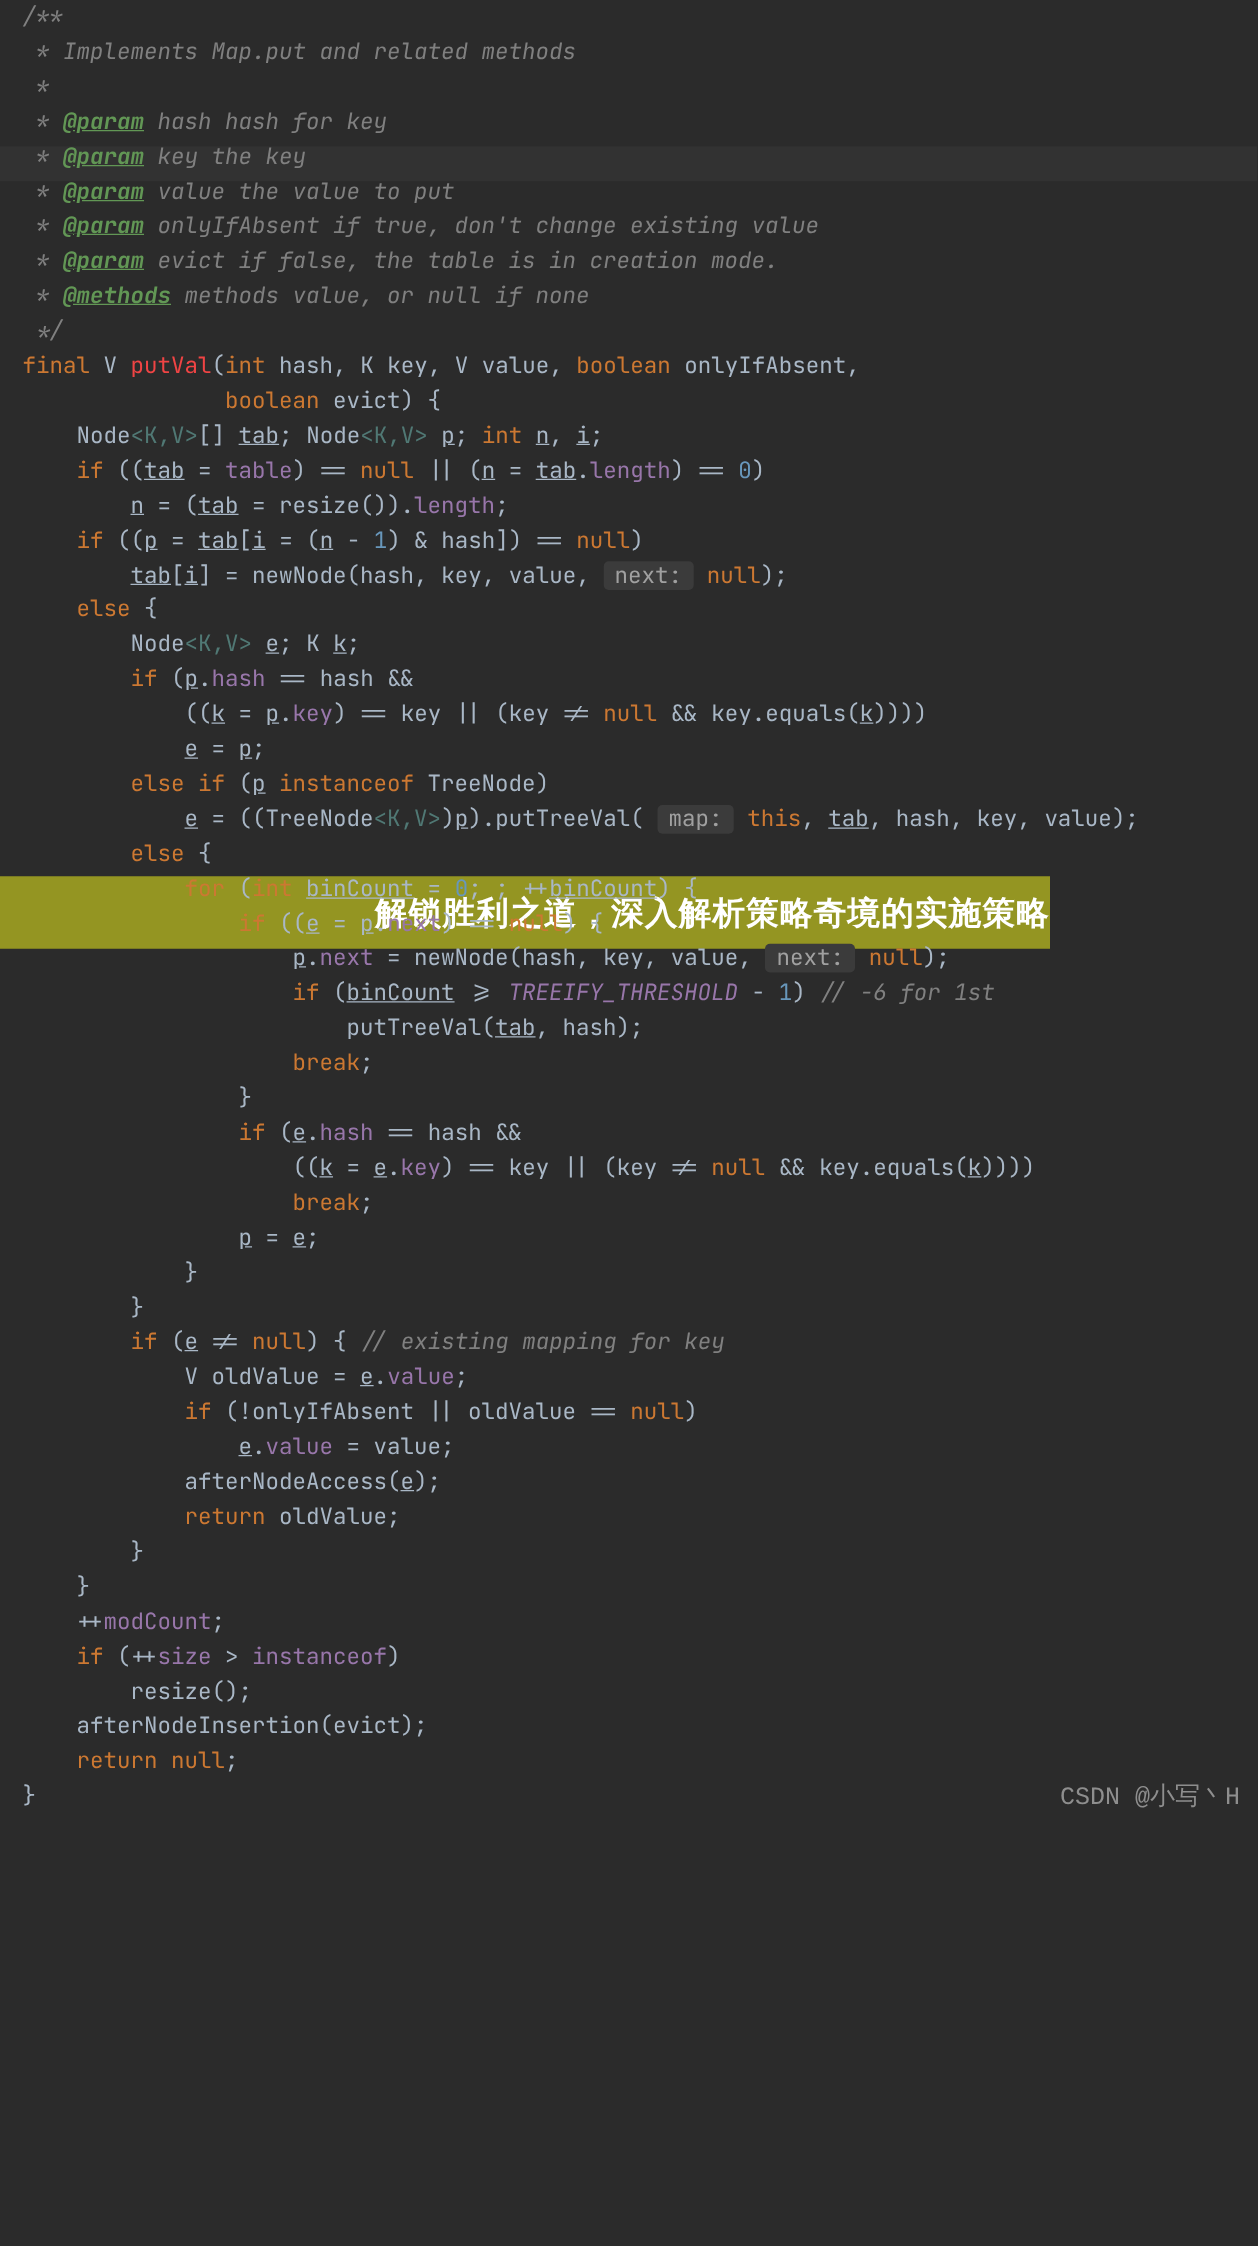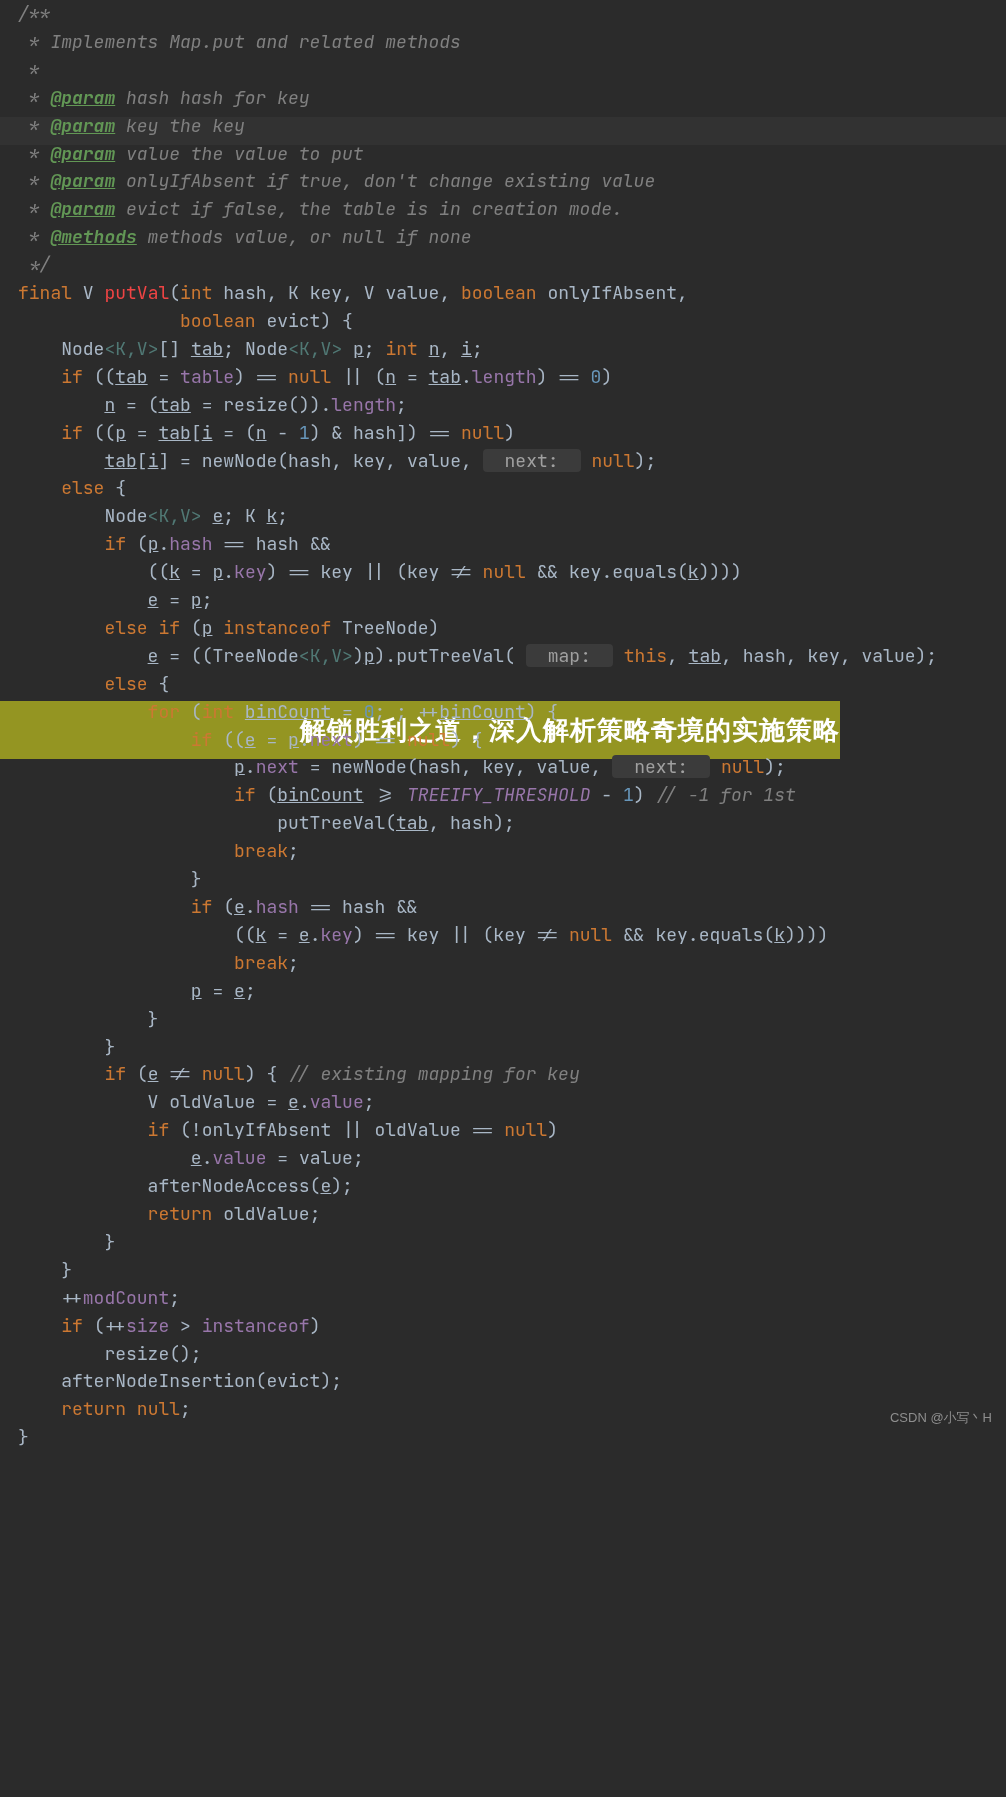--- a/index.html
+++ b/index.html
@@ -6,30 +6,30 @@
   pre{margin:0;font-family:"JetBrains Mono","DejaVu Sans Mono","Menlo",monospace;font-size:18px;line-height:27.9px;white-space:pre}
   .code{padding:0 0 0 18px}
   .c-comment{color:#808080;font-style:italic}
   .c-tag{color:#629755;font-style:italic;font-weight:bold;text-decoration:underline}
   .c-kw{color:#cc7832}
   .c-gen{color:#507874}
   .c-id{color:#a9b7c6}
   .c-num{color:#6897bb}
   .c-field{color:#9876aa}
   .c-const{color:#9876aa;font-style:italic}
-  .c-hintbox{background:#3b3b3b;color:#a0a0a0;border-radius:4px;padding:0 22px}
+  .c-hintbox{background:#3b3b3b;color:#a0a0a0;border-radius:4px;padding:0 9px}
   .c-op{color:#a9b7c6}
   .c-u{text-decoration:underline}
   .c-call{color:#ef4444}
   .hl-line{position:absolute;left:0;width:1006px;height:28px;background:#323232;z-index:0}
   .code-wrap{position:relative}
   .code{position:relative;z-index:1}
   .banner{position:absolute;left:0;width:840px;background:#949522;height:58px;display:flex;align-items:center;justify-content:flex-end}
   .banner span{color:#fff;font-family:"PingFang SC","Microsoft YaHei",sans-serif;font-size:26px;font-weight:700;letter-spacing:1px}
-  .watermark{position:absolute;right:14px;bottom:24px;color:#8e8e8e;font-family:Liberation Sans, sans-serif;font-size:13px}
+  .watermark{position:absolute;right:14px;bottom:1px;color:#8e8e8e;font-family:Liberation Mono, monospace;font-size:20px}
 </style>
 </head>
 <body>
 
 <div class="code-wrap">
 <div class="hl-line" style="top:117px"></div>
 
 <pre class="code"><span class="c-comment">/**</span>
 <span class="c-comment"> * Implements Map.put and related methods</span>
 <span class="c-comment"> *</span>
@@ -51,21 +51,21 @@
         <span class="c-id">Node</span><span class="c-gen">&lt;</span><span class="c-gen">K</span><span class="c-gen">,</span><span class="c-gen">V</span><span class="c-gen">&gt;</span> <span class="c-id c-u">e</span><span class="c-op">;</span> <span class="c-id">K</span> <span class="c-id c-u">k</span><span class="c-op">;</span>
         <span class="c-kw">if</span> <span class="c-op">(</span><span class="c-id c-u">p</span><span class="c-op">.</span><span class="c-field">hash</span> <span class="c-op">==</span> <span class="c-id">hash</span> <span class="c-op">&amp;&amp;</span>
             <span class="c-op">((</span><span class="c-id c-u">k</span> <span class="c-op">=</span> <span class="c-id c-u">p</span><span class="c-op">.</span><span class="c-field">key</span><span class="c-op">) ==</span> <span class="c-id">key</span> <span class="c-op">|| (</span><span class="c-id">key</span> <span class="c-op">!=</span> <span class="c-kw">null</span> <span class="c-op">&amp;&amp;</span> <span class="c-id">key</span><span class="c-op">.</span><span class="c-id">equals</span><span class="c-op">(</span><span class="c-id c-u">k</span><span class="c-op">))))</span>
             <span class="c-id c-u">e</span> <span class="c-op">=</span> <span class="c-id c-u">p</span><span class="c-op">;</span>
         <span class="c-kw">else</span> <span class="c-kw">if</span> <span class="c-op">(</span><span class="c-id c-u">p</span> <span class="c-kw">instanceof</span> <span class="c-id">TreeNode</span><span class="c-op">)</span>
             <span class="c-id c-u">e</span> <span class="c-op">= ((</span><span class="c-id">TreeNode</span><span class="c-gen">&lt;</span><span class="c-gen">K</span><span class="c-gen">,</span><span class="c-gen">V</span><span class="c-gen">&gt;</span><span class="c-op">)</span><span class="c-id c-u">p</span><span class="c-op">).</span><span class="c-id">putTreeVal</span><span class="c-op">(</span> <span class="c-hintbox">map:</span> <span class="c-kw">this</span><span class="c-op">,</span> <span class="c-id c-u">tab</span><span class="c-op">,</span> <span class="c-id">hash</span><span class="c-op">,</span> <span class="c-id">key</span><span class="c-op">,</span> <span class="c-id">value</span><span class="c-op">);</span>
         <span class="c-kw">else</span> <span class="c-op">{</span>
             <span class="c-kw">for</span> <span class="c-op">(</span><span class="c-kw">int</span> <span class="c-id c-u">binCount</span> <span class="c-op">=</span> <span class="c-num">0</span><span class="c-op">; ; ++</span><span class="c-id c-u">binCount</span><span class="c-op">) {</span>
                 <span class="c-kw">if</span> <span class="c-op">((</span><span class="c-id c-u">e</span> <span class="c-op">=</span> <span class="c-id c-u">p</span><span class="c-op">.</span><span class="c-field">next</span><span class="c-op">) ==</span> <span class="c-kw">null</span><span class="c-op">) {</span>
                     <span class="c-id c-u">p</span><span class="c-op">.</span><span class="c-field">next</span> <span class="c-op">=</span> <span class="c-id">newNode</span><span class="c-op">(</span><span class="c-id">hash</span><span class="c-op">,</span> <span class="c-id">key</span><span class="c-op">,</span> <span class="c-id">value</span><span class="c-op">,</span> <span class="c-hintbox">next:</span> <span class="c-kw">null</span><span class="c-op">);</span>
-                    <span class="c-kw">if</span> <span class="c-op">(</span><span class="c-id c-u">binCount</span> <span class="c-op">&gt;=</span> <span class="c-const">TREEIFY_THRESHOLD</span> <span class="c-op">-</span> <span class="c-num">1</span><span class="c-op">)</span> <span class="c-comment">// -1 for 1st</span>
+                    <span class="c-kw">if</span> <span class="c-op">(</span><span class="c-id c-u">binCount</span> <span class="c-op">&gt;=</span> <span class="c-const">TREEIFY_THRESHOLD</span> <span class="c-op">-</span> <span class="c-num">1</span><span class="c-op">)</span> <span class="c-comment">// -6 for 1st</span>
                         <span class="c-id">putTreeVal</span><span class="c-op">(</span><span class="c-id c-u">tab</span><span class="c-op">,</span> <span class="c-id">hash</span><span class="c-op">);</span>
                     <span class="c-kw">break</span><span class="c-op">;</span>
                 <span class="c-op">}</span>
                 <span class="c-kw">if</span> <span class="c-op">(</span><span class="c-id c-u">e</span><span class="c-op">.</span><span class="c-field">hash</span> <span class="c-op">==</span> <span class="c-id">hash</span> <span class="c-op">&amp;&amp;</span>
                     <span class="c-op">((</span><span class="c-id c-u">k</span> <span class="c-op">=</span> <span class="c-id c-u">e</span><span class="c-op">.</span><span class="c-field">key</span><span class="c-op">) ==</span> <span class="c-id">key</span> <span class="c-op">|| (</span><span class="c-id">key</span> <span class="c-op">!=</span> <span class="c-kw">null</span> <span class="c-op">&amp;&amp;</span> <span class="c-id">key</span><span class="c-op">.</span><span class="c-id">equals</span><span class="c-op">(</span><span class="c-id c-u">k</span><span class="c-op">))))</span>
                     <span class="c-kw">break</span><span class="c-op">;</span>
                 <span class="c-id c-u">p</span> <span class="c-op">=</span> <span class="c-id c-u">e</span><span class="c-op">;</span>
             <span class="c-op">}</span>
         <span class="c-op">}</span>
         <span class="c-kw">if</span> <span class="c-op">(</span><span class="c-id c-u">e</span> <span class="c-op">!=</span> <span class="c-kw">null</span><span class="c-op">) {</span> <span class="c-comment">// existing mapping for key</span>

